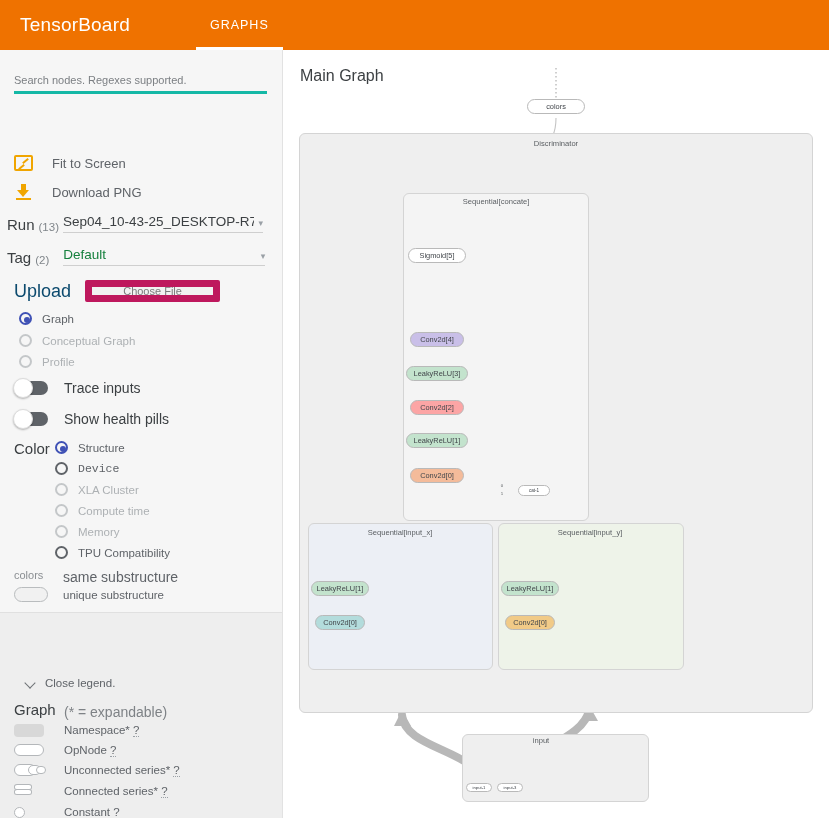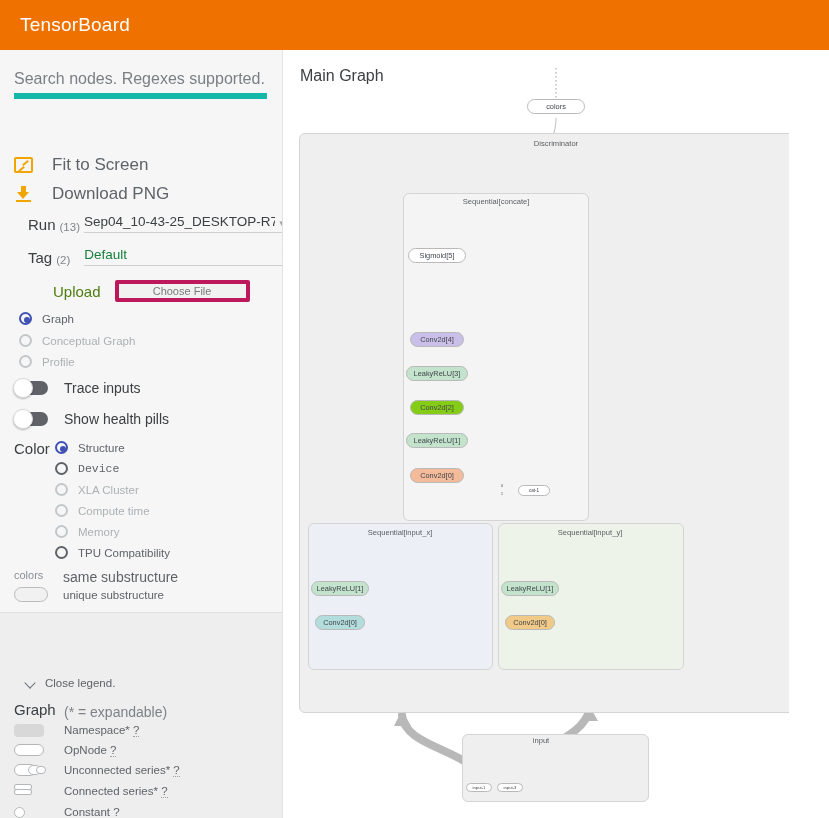--- a/index.html
+++ b/index.html
@@ -48,73 +48,73 @@
     width: 283px; height: 768px;
     background: #f6f6f6;
     border-right: 1px solid #e2e2e2;
     overflow: hidden;
   }
   #sidebar-main { position: relative; height: 562px; background: #f6f6f6; }
 
   #search-wrap { position: absolute; left: 14px; top: 20px; width: 253px; }
   #search-input {
     width: 253px; border: none; background: transparent;
-    border-bottom: 6px solid #14b8a6;
+    border-bottom: 3px solid #14b8a6;
     font-family: "Liberation Sans", sans-serif;
-    font-size: 16px; color: #5f6368;
+    font-size: 11px; color: #5f6368;
     padding: 0 0 5px 0; outline: none;
   }
   #search-input::placeholder { color: #7b7f83; }
 
   .act-row {
     position: absolute; left: 14px;
     display: flex; align-items: center; cursor: pointer;
   }
-  .act-label { font-size: 17px; color: #5f6368; margin-left: 19px; }
+  .act-label { font-size: 13px; color: #5f6368; margin-left: 19px; }
   #fit-row { top: 105px; }
   #dl-row  { top: 134px; }
 
   .fit-icon { width: 19px; height: 16px; border: 2px solid #f0a500; border-radius: 2px; position: relative; }
   .fit-icon::before, .fit-icon::after {
     content: ""; position: absolute; background: #f0a500;
   }
   .fit-icon::before { width: 7px; height: 2px; left: 2px; top: 9px; transform: rotate(-40deg); }
   .fit-icon::after  { width: 7px; height: 2px; right: 2px; top: 3px; transform: rotate(-40deg); }
 
   .dl-icon { width: 19px; height: 16px; position: relative; }
   .dl-icon .stem { position: absolute; left: 7px; top: 0; width: 5px; height: 7px; background: #f0a500; }
   .dl-icon .head {
     position: absolute; left: 3px; top: 6px;
     width: 0; height: 0;
     border-left: 6.5px solid transparent; border-right: 6.5px solid transparent;
     border-top: 7px solid #f0a500;
   }
   .dl-icon .base { position: absolute; left: 2px; bottom: 0; width: 15px; height: 2px; background: #f0a500; }
 
-  .sel-row { position: absolute; left: 28px; display: flex; align-items: flex-end; justify-content: flex-end; }
+  .sel-row { position: absolute; left: 7px; display: flex; align-items: flex-end; justify-content: flex-end; }
   #run-row { top: 164px; }
   #tag-row { top: 197px; }
   .sel-name { font-size: 15px; color: #3c4043; }
   .sel-count { font-size: 11.5px; color: #80868b; margin-left: 4px; }
   .sel-box {
     border-bottom: 1px solid #cfcfcf;
     display: flex; align-items: baseline; justify-content: space-between;
     cursor: pointer; padding-bottom: 3px;
   }
   #run-box { width: 200px; margin-left: 4px; }
   #tag-box { width: 202px; margin-left: 14px; }
   .sel-val { font-size: 13.5px; color: #3c4043; white-space: nowrap; overflow: hidden; }
   #tag-box .sel-val { color: #15803d; }
   .caret { font-size: 9px; color: #9aa0a6; margin-left: 4px; }
 
   #upload-row { position: absolute; left: 14px; top: 230px; display: flex; align-items: center; }
-  #upload-label { font-size: 15px; color: #4d7c0f; margin-left: 39px; }
+  #upload-label { font-size: 18px; color: #0c4a6e; }
   #choose-file {
     margin-left: 14px; width: 135px; height: 22px;
-    background: #f1f1f1; border: 4px solid #be185d; border-radius: 2px;
+    background: #f1f1f1; border: 7px solid #be185d; border-radius: 2px;
     font-size: 11px; color: #7a7a7a;
     display: flex; align-items: center; justify-content: center;
     cursor: pointer;
   }
 
   .radio-row { position: absolute; display: flex; align-items: center; cursor: pointer; }
   .radio {
     width: 13px; height: 13px; border-radius: 50%;
     border: 2px solid #5f6368; position: relative; flex: none;
   }
@@ -198,21 +198,21 @@
   .ic-un .e3 { position: absolute; left: 22px; top: 2px; width: 10px; height: 8px; border-radius: 4px; background: #fff; border: 1.4px solid #b4b7ba; }
   .ic-cs  { width: 18px; height: 14px; position: relative; }
   .ic-cs i { position: absolute; left: 0; width: 18px; height: 6px; border-radius: 3px / 2.5px; background: #fff; border: 1.3px solid #b4b7ba; }
   .ic-cs i:nth-child(1) { top: 0; }
   .ic-cs i:nth-child(2) { top: 5px; }
   .ic-const { width: 11px; height: 11px; border-radius: 50%; background: #fff; border: 1.4px solid #b4b7ba; }
 
   
   #graph-panel {
     position: absolute; left: 284px; top: 50px;
-    width: 505px; height: 768px; background: #ffffff; overflow: hidden;
+    width: 545px; height: 768px; background: #ffffff; overflow: hidden;
   }
   #graph-title { position: absolute; left: 16px; top: 17px; font-size: 16px; color: #3c4043; }
   #graph-canvas { position: absolute; left: 0; top: 0; width: 545px; height: 768px; }
 
   .gnode {
     position: absolute; border-radius: 9px;
     display: flex; align-items: center; justify-content: center;
     font-size: 7.4px; color: #41454a; white-space: nowrap;
     border: 1px solid #b9b9b9;
   }
@@ -223,20 +223,23 @@
   .clabel {
     position: absolute; font-size: 7.6px; color: #5a5e62;
     white-space: nowrap; text-align: center;
   }
 </style>
 </head>
 <body>
 
 <div id="topbar">
   <div id="brand">TensorBoard</div>
+  <div id="tabs">
+    <div class="tab active">GRAPHS</div>
+  </div>
 </div>
 
 <div id="sidebar">
   <div id="sidebar-main">
 
     <div id="search-wrap">
       <input id="search-input" type="text" placeholder="Search nodes. Regexes supported." style="">
     </div>
 
     <div class="act-row" id="fit-row">
@@ -448,21 +451,21 @@
 
   <div class="gnode" style="left:124px; top:198px; width:58px; height:15px; background:#ffffff;">
     <span>Sigmoid[5]</span>
   </div>
   <div class="gnode" style="left:126px; top:282px; width:54px; height:15px; background:#c9bfe8;">
     <span>Conv2d[4]</span>
   </div>
   <div class="gnode" style="left:122px; top:316px; width:62px; height:15px; background:#c3e3cd;">
     <span>LeakyReLU[3]</span>
   </div>
-  <div class="gnode" style="left:126px; top:350px; width:54px; height:15px; background:#84cc16;">
+  <div class="gnode" style="left:126px; top:350px; width:54px; height:15px; background:#fca5a5;">
     <span>Conv2d[2]</span>
   </div>
   <div class="gnode" style="left:122px; top:383px; width:62px; height:15px; background:#c3e3cd;">
     <span>LeakyReLU[1]</span>
   </div>
   <div class="gnode" style="left:126px; top:418px; width:54px; height:15px; background:#f4bb9a;">
     <span>Conv2d[0]</span>
   </div>
 
   <div class="gnode" style="left:234px; top:435px; width:32px; height:11px; border-radius:7px; background:#ffffff; font-size:4.6px;">

